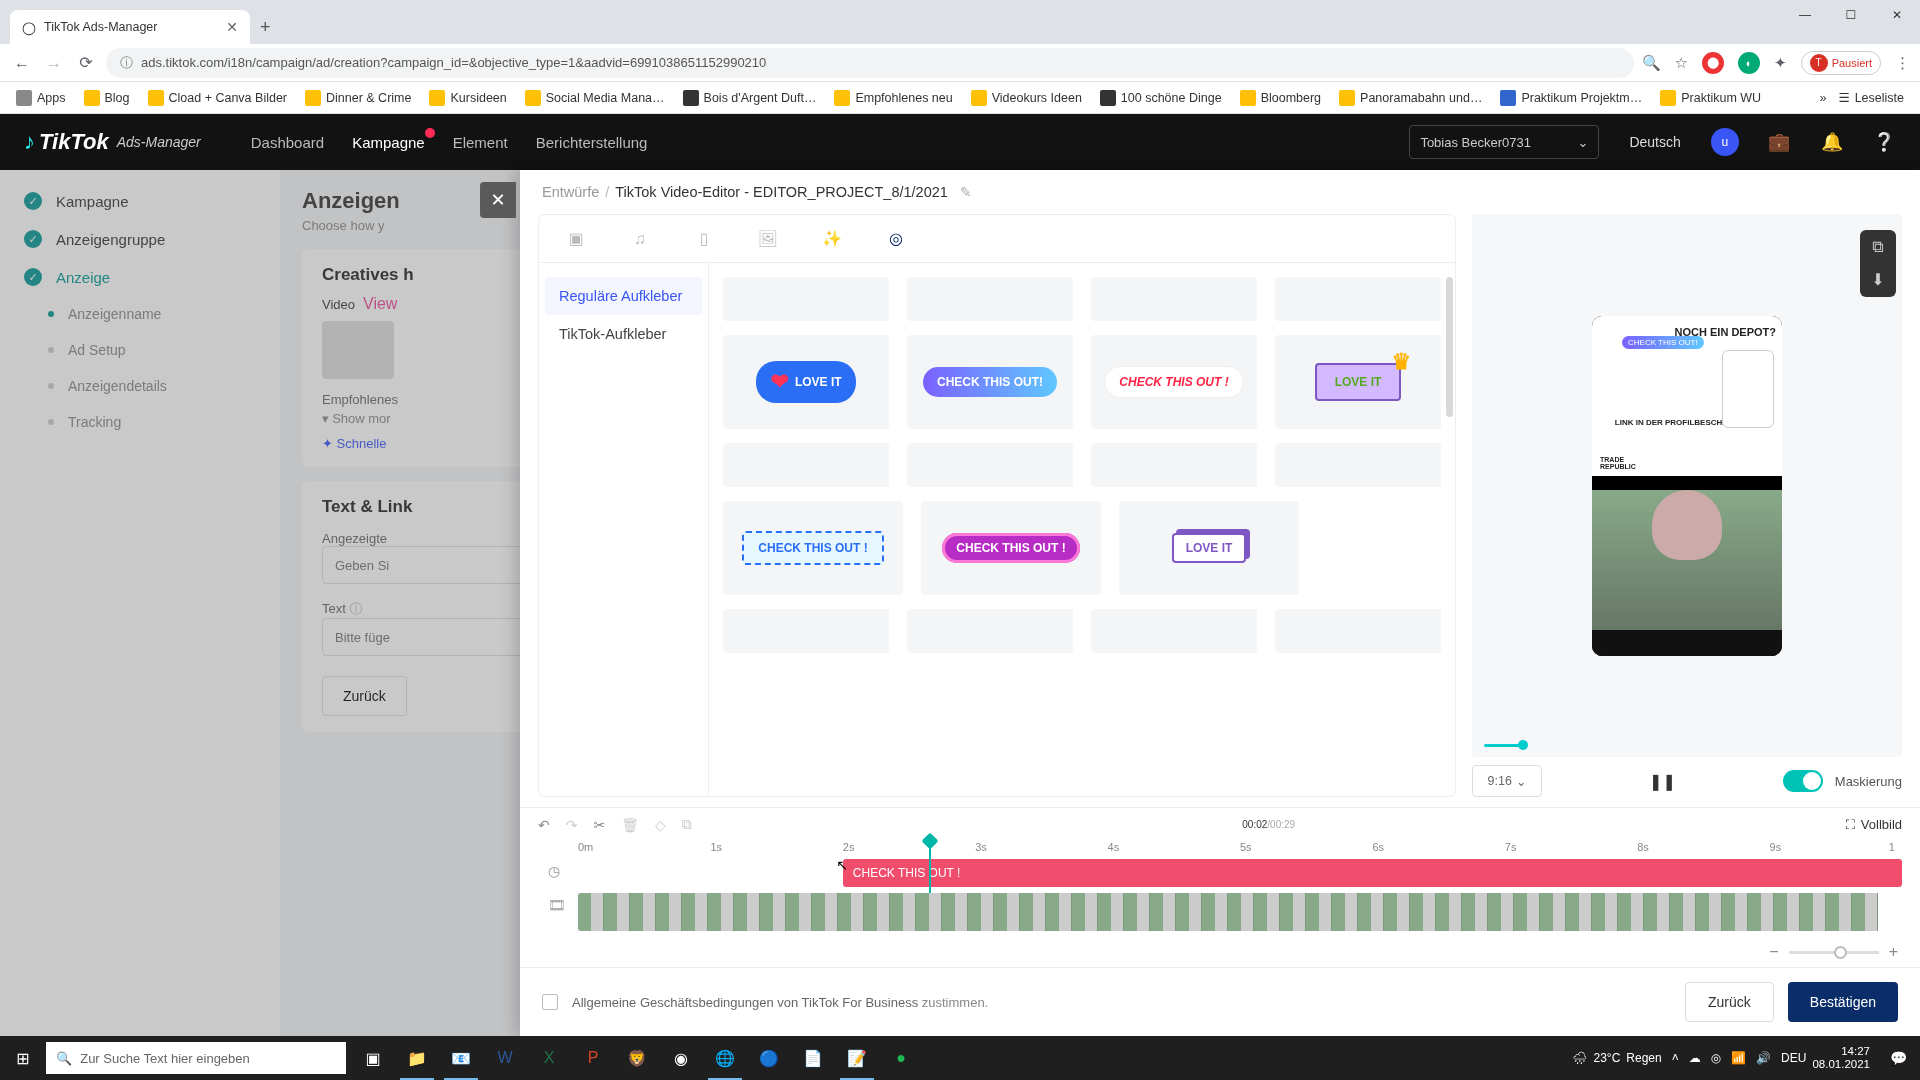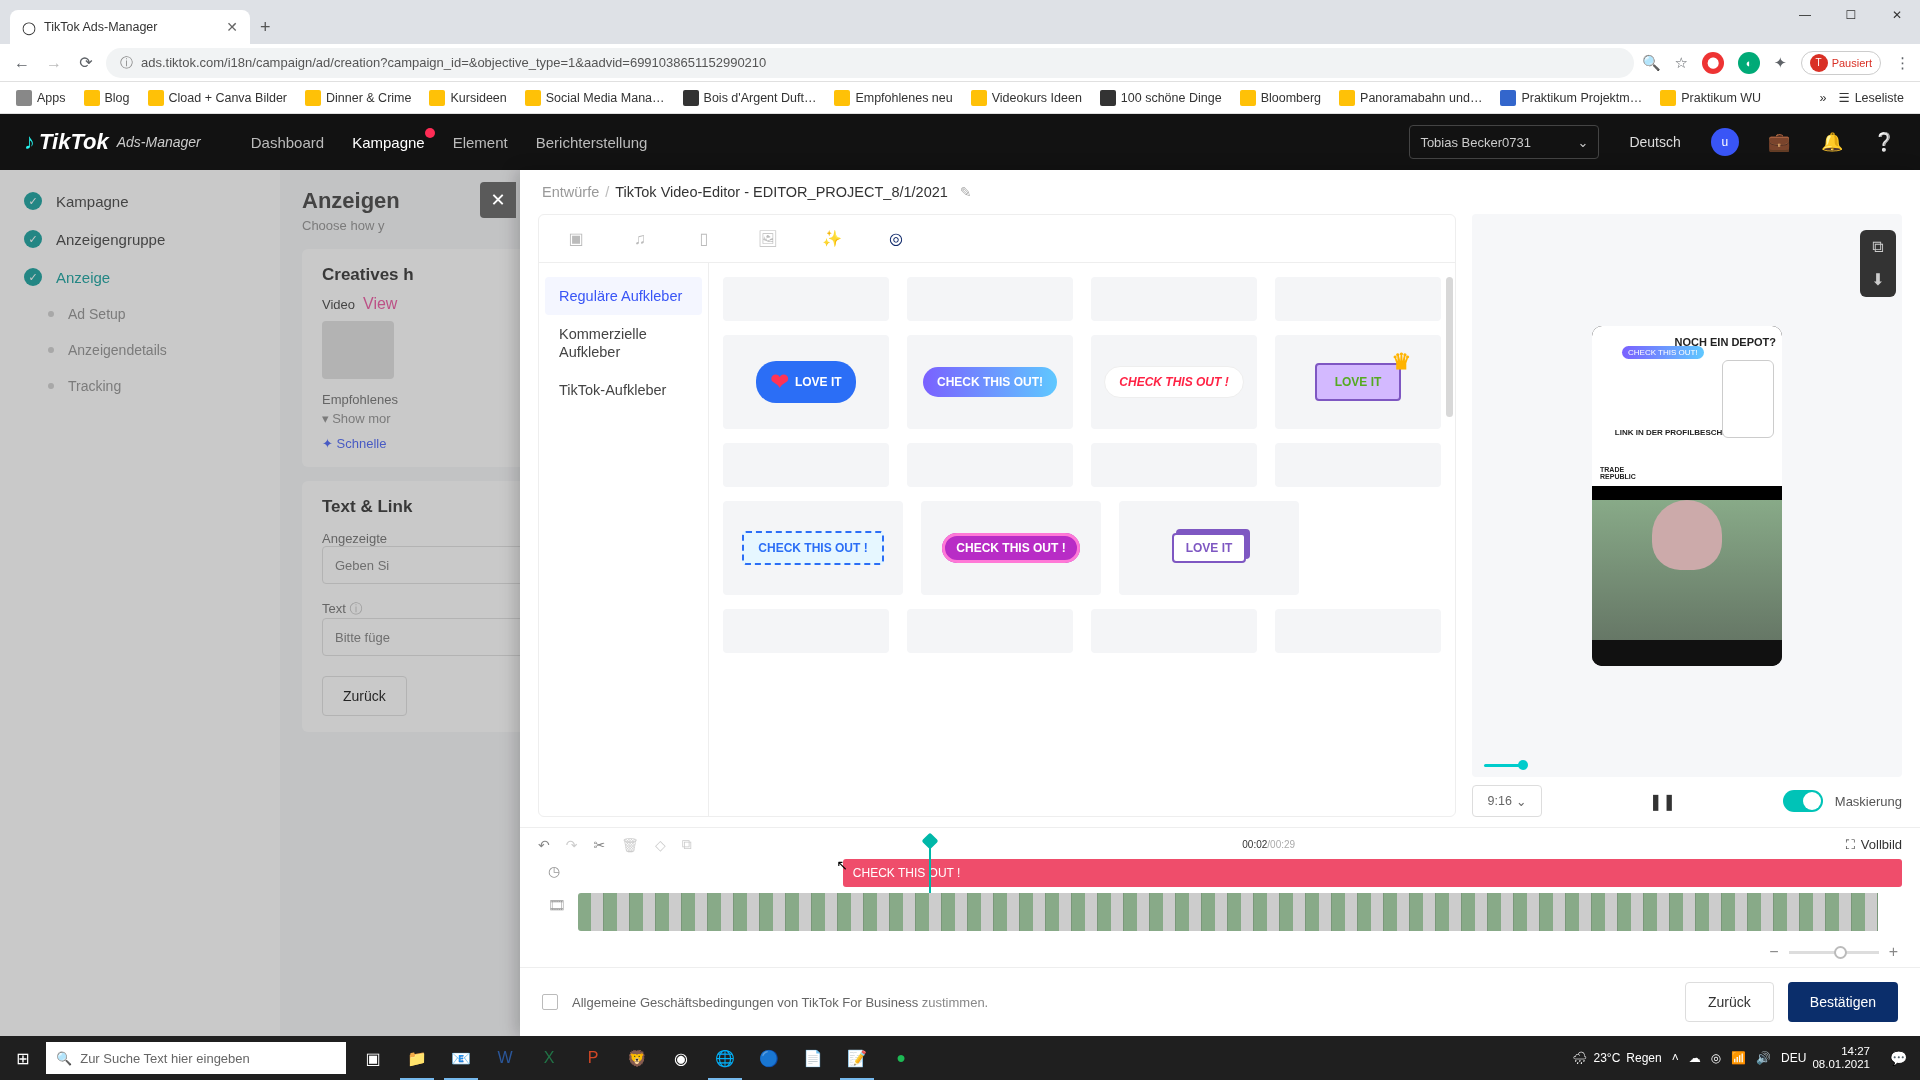--- a/index.html
+++ b/index.html
@@ -290,20 +290,24 @@
       </div>
     <div class="ads-side-item">
         <span class="ads-check">✓</span>
         <span>Anzeigengruppe</span>
       </div>
     <div class="ads-side-item active">
         <span class="ads-check">✓</span>
         <span>Anzeige</span>
       </div>
     <div class="ads-side-item sub">
+        <span class="ads-dot active"></span>
+        <span>Anzeigenname</span>
+      </div>
+    <div class="ads-side-item sub">
         <span class="ads-dot"></span>
         <span>Ad Setup</span>
       </div>
     <div class="ads-side-item sub">
         <span class="ads-dot"></span>
         <span>Anzeigendetails</span>
       </div>
     <div class="ads-side-item sub">
         <span class="ads-dot"></span>
         <span>Tracking</span>
@@ -350,21 +354,20 @@
           <div class="asset-tab">▣</div>
           <div class="asset-tab">♫</div>
           <div class="asset-tab">▯</div>
           <div class="asset-tab">🖼</div>
           <div class="asset-tab">✨</div>
           <div class="asset-tab active">◎</div>
         </div>
         <div class="asset-body">
           <div class="cat-list">
             <div class="cat-item active">Reguläre Aufkleber</div>
-            <div class="cat-item">Kommerzielle Aufkleber</div>
             <div class="cat-item">TikTok-Aufkleber</div>
           </div>
           <div class="sticker-grid">
             <div class="sticker-row sticker-placeholder-row">
               <div class="sticker-cell"></div>
               <div class="sticker-cell"></div>
               <div class="sticker-cell"></div>
               <div class="sticker-cell"></div>
             </div>
             <div class="sticker-row">
@@ -459,20 +462,33 @@
         <span style="color:#ccc">◇</span>
         <span style="color:#ccc">⧉</span>
         <div class="spacer"></div>
         <div class="tl-time"><span>00:02</span><span class="dur">/00:29</span></div>
         <div class="spacer"></div>
         <div class="tl-full">
             <span>⛶</span>
             <span>Vollbild</span>
           </div>
       </div>
+      <div class="tl-ruler">
+        <span class="tick" style="left:0%">0m</span>
+        <span class="tick" style="left:10%">1s</span>
+        <span class="tick" style="left:20%">2s</span>
+        <span class="tick" style="left:30%">3s</span>
+        <span class="tick" style="left:40%">4s</span>
+        <span class="tick" style="left:50%">5s</span>
+        <span class="tick" style="left:60%">6s</span>
+        <span class="tick" style="left:70%">7s</span>
+        <span class="tick" style="left:80%">8s</span>
+        <span class="tick" style="left:90%">9s</span>
+        <span class="tick" style="left:99%">1</span>
+      </div>
       <div class="tl-tracks">
         <div class="tl-lane">
           <span class="lane-icon">◷</span>
           <div class="clip-sticker" style="left:20%;right:0">CHECK THIS OUT !</div>
           <div class="playhead" style="left:26.5%"></div>
           <span class="cursor-fake" style="left:19.5%;top:-2px">↖</span>
         </div>
         <div class="tl-lane" style="height:42px">
           <span class="lane-icon">🎞</span>
           <div class="clip-video" style="left:0;right:0">

